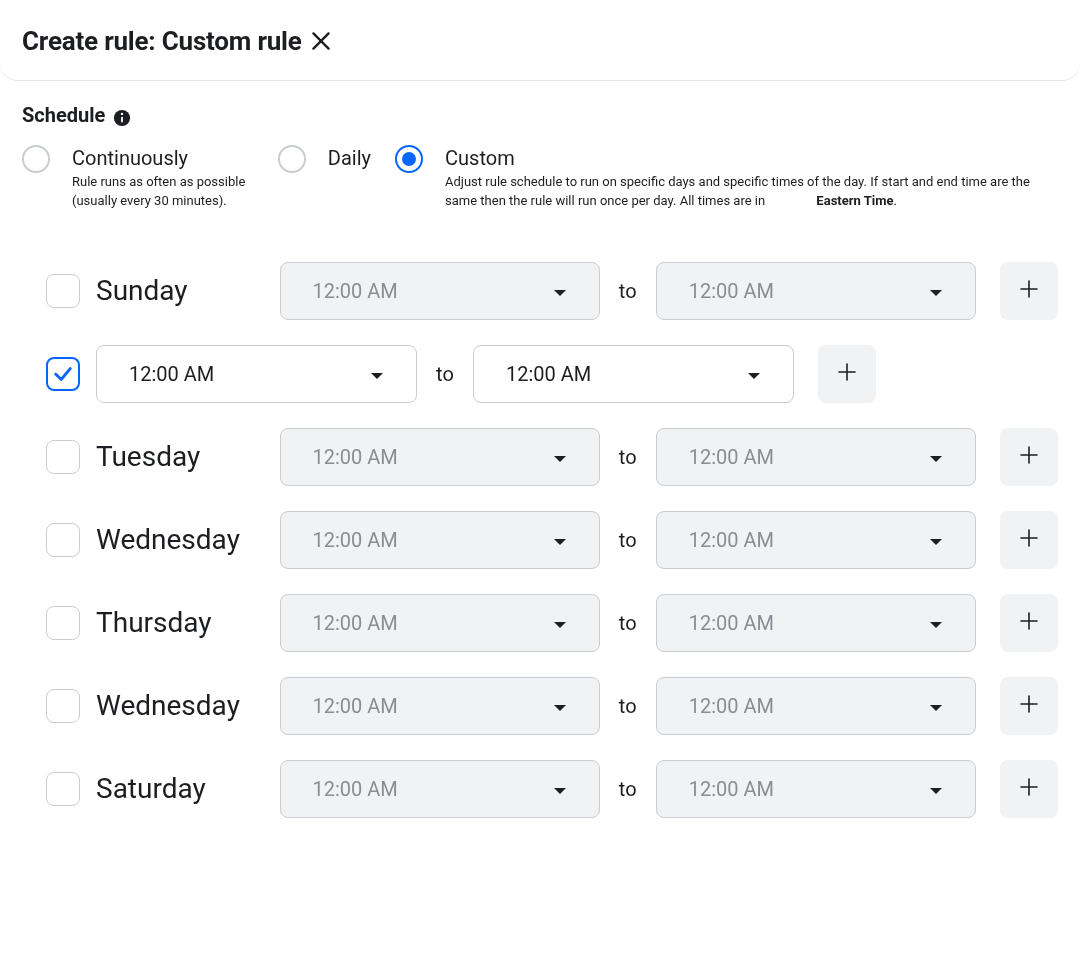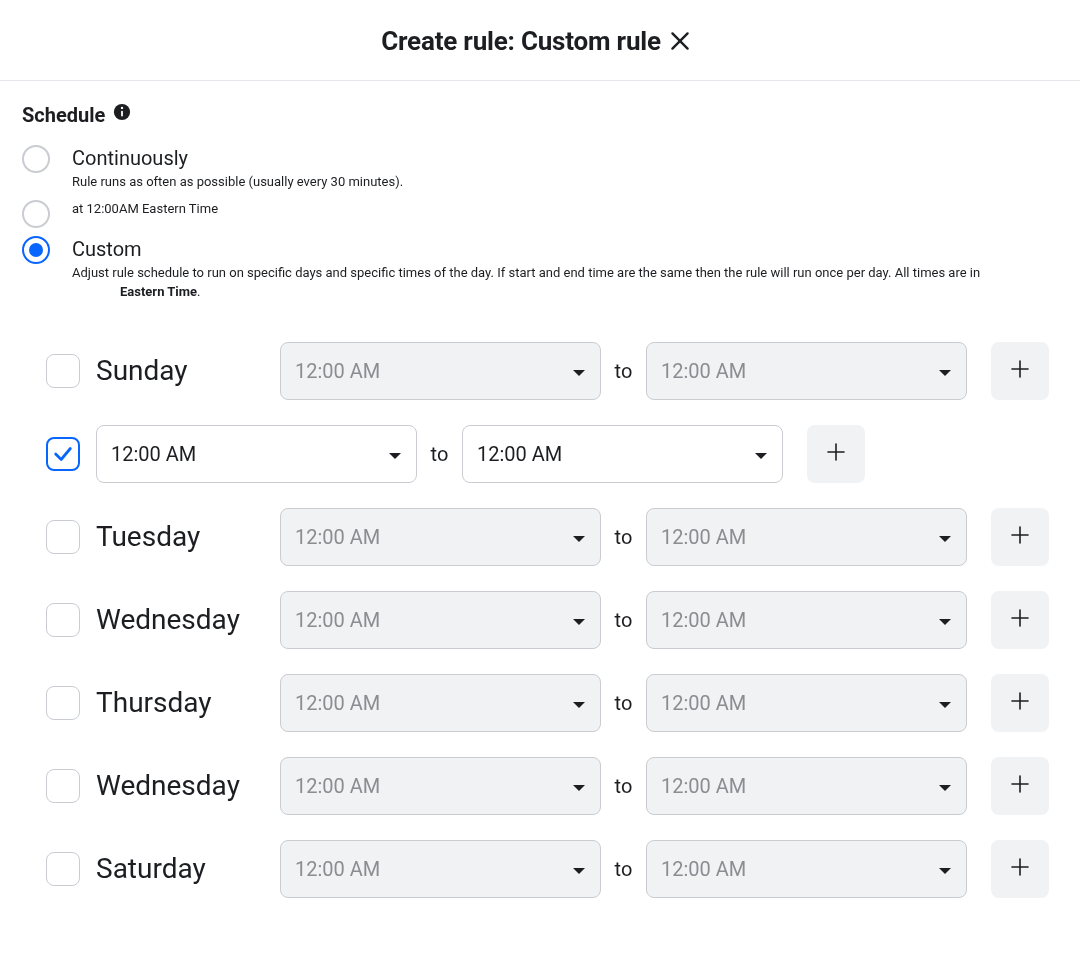--- a/index.html
+++ b/index.html
@@ -7,56 +7,57 @@
     margin: 0;
     padding: 0;
     font-family: -apple-system, BlinkMacSystemFont, "Segoe UI", Roboto, Helvetica, Arial, sans-serif;
     color: #1c1e21;
     background: #fff;
     width: 1080px;
   }
   .header {
     display: flex;
     align-items: center;
-    justify-content: center;
+    justify-content: flex-start;
     padding: 22px 22px 20px 22px;
     border-bottom: 1px solid #e5e6eb;
+    border-radius: 18px;
   }
   .header h1 {
     margin: 0;
     font-size: 26px;
     font-weight: 700;
     letter-spacing: -0.2px;
   }
   .close-btn {
     background: none;
     border: none;
     padding: 6px;
     cursor: pointer;
     line-height: 0;
   }
   .section {
     padding: 22px 22px 30px 22px;
   }
   .section-title {
     display: flex;
-    align-items: flex-start;
+    align-items: flex-end;
     font-size: 20px;
     font-weight: 700;
     margin-bottom: 18px;
   }
   .info-icon {
     display: inline-flex;
     margin-left: 8px;
   }
   .radio-group {
     display: flex;
-    flex-direction: column;
-    gap: 8px;
-    margin-bottom: 40px;
+    flex-direction: row;
+    gap: 24px;
+    margin-bottom: 51px;
   }
   .radio-row {
     display: flex;
     align-items: flex-start;
   }
   .radio-circle {
     width: 28px;
     height: 28px;
     border-radius: 50%;
     border: 2px solid #c9ccd1;
@@ -129,35 +130,35 @@
   }
   .time-select {
     width: 321px;
     height: 58px;
     border: 1px solid #c9ccd1;
     border-radius: 8px;
     background: #f1f2f4;
     display: flex;
     align-items: center;
     justify-content: space-between;
-    padding: 0 14px;
+    padding: 0 32px;
     font-size: 20px;
     color: #8a8d91;
     cursor: pointer;
   }
   .time-select.active {
     background: #fff;
     color: #1c1e21;
   }
   .caret {
     flex-shrink: 0;
     margin-left: 12px;
   }
   .to-label {
-    width: 45px;
+    width: 56px;
     text-align: center;
     font-size: 20px;
     color: #1c1e21;
   }
   .add-btn {
     width: 58px;
     height: 58px;
     margin-left: 24px;
     border: none;
     border-radius: 8px;
@@ -201,21 +202,21 @@
       <div class="radio-circle"></div>
       <div class="radio-text">
         <div class="radio-label">Continuously</div>
         <div class="radio-desc">Rule runs as often as possible (usually every 30 minutes).</div>
       </div>
     </div>
 
     <div class="radio-row">
       <div class="radio-circle"></div>
       <div class="radio-text">
-        <div class="radio-desc">at 12:00AM Eastern Time</div>
+        <div class="radio-label">Daily</div>
       </div>
     </div>
 
     <div class="radio-row">
       <div class="radio-circle selected"></div>
       <div class="radio-text">
         <div class="radio-label">Custom</div>
         <div class="radio-desc">
           <span>Adjust rule schedule to run on specific days and specific times of the day. If start and end time are the same then the rule will run once per day. All times are in </span><strong>Eastern Time</strong><span>.</span>
         </div>

